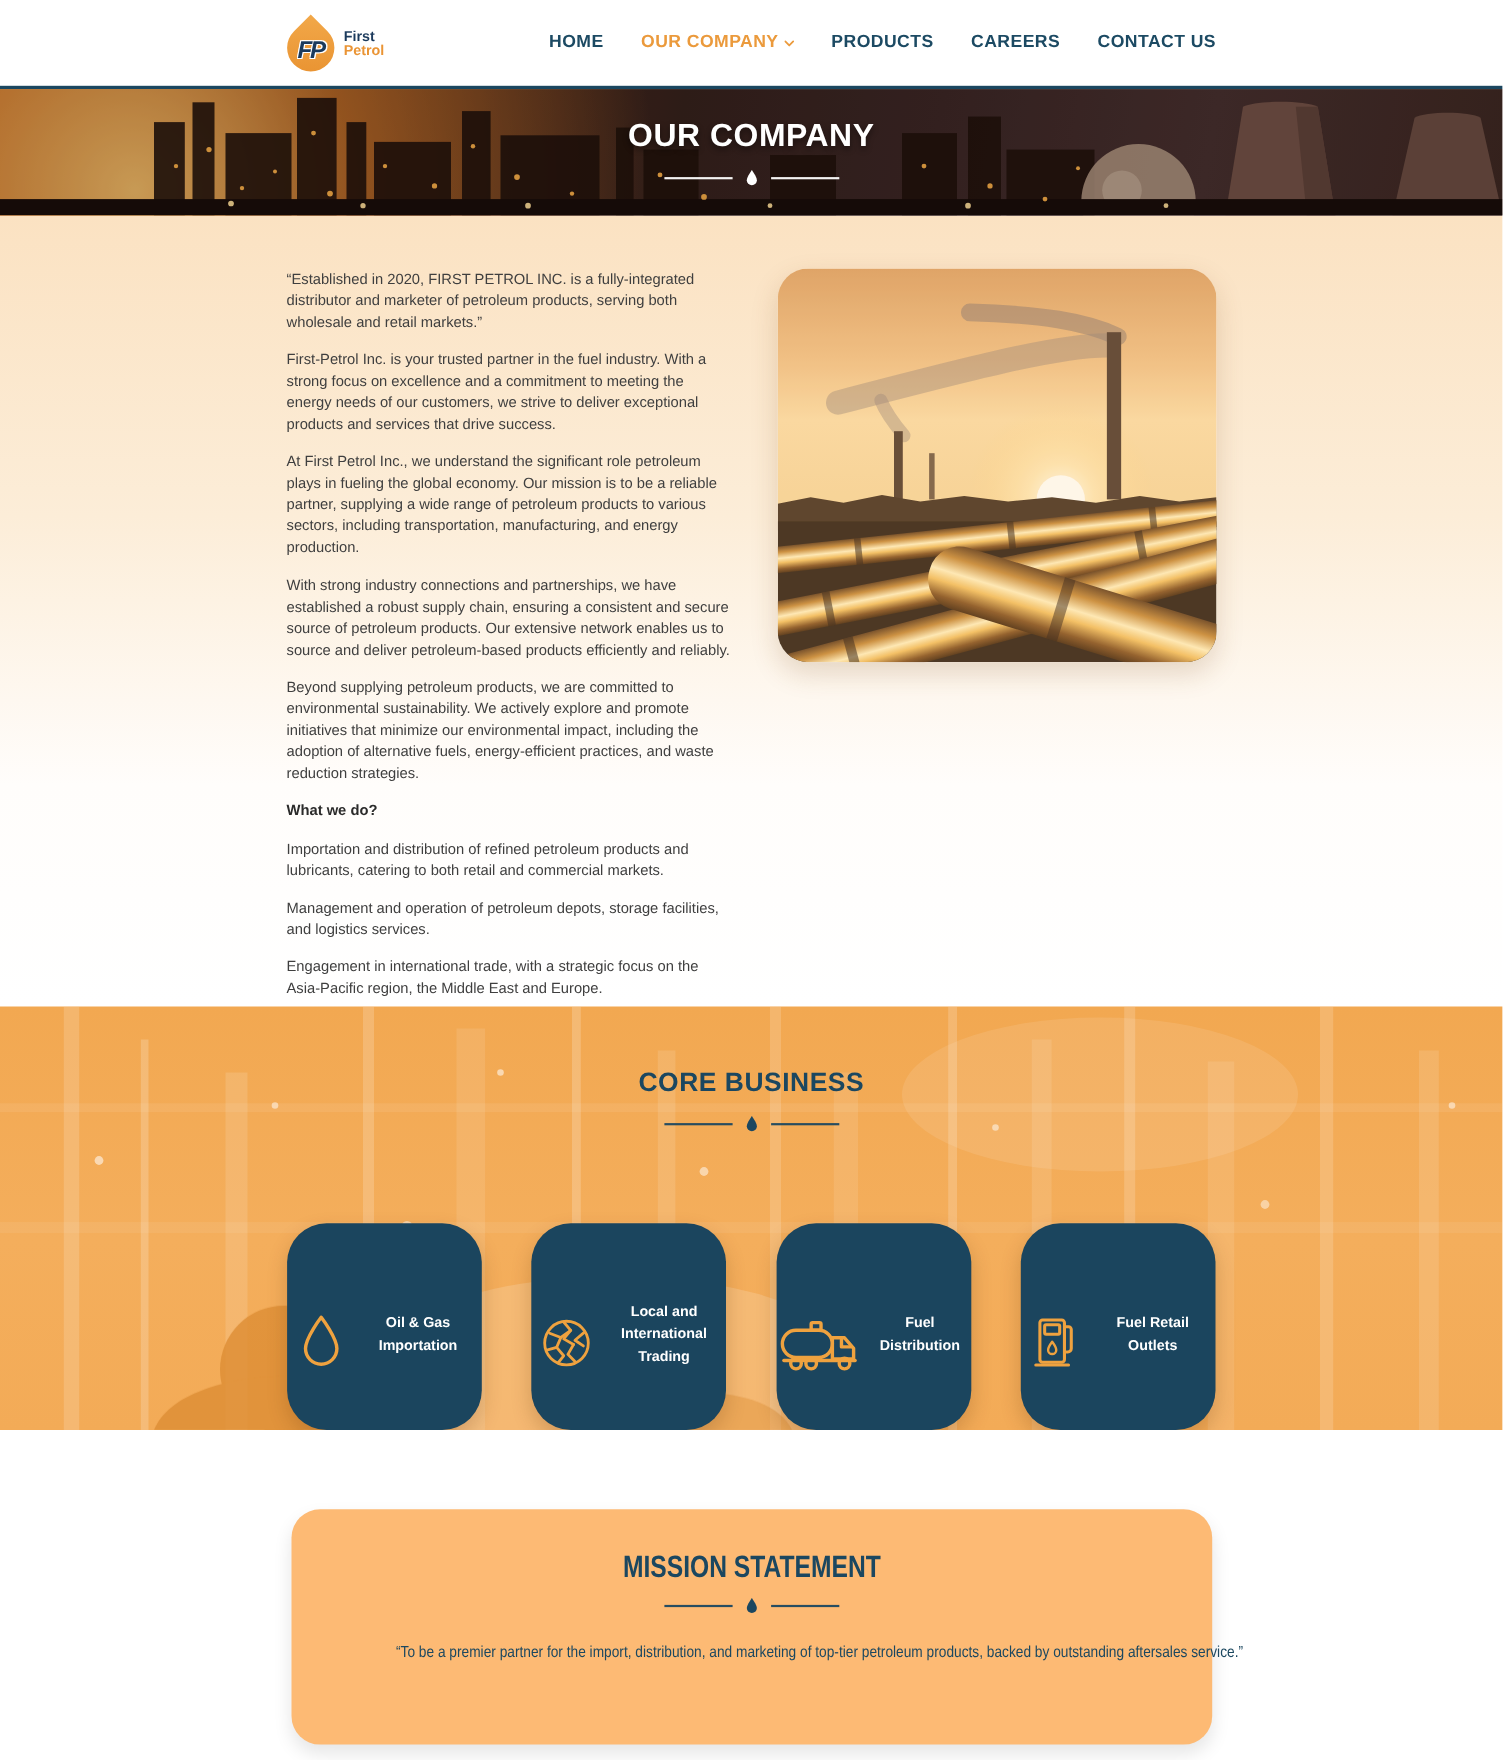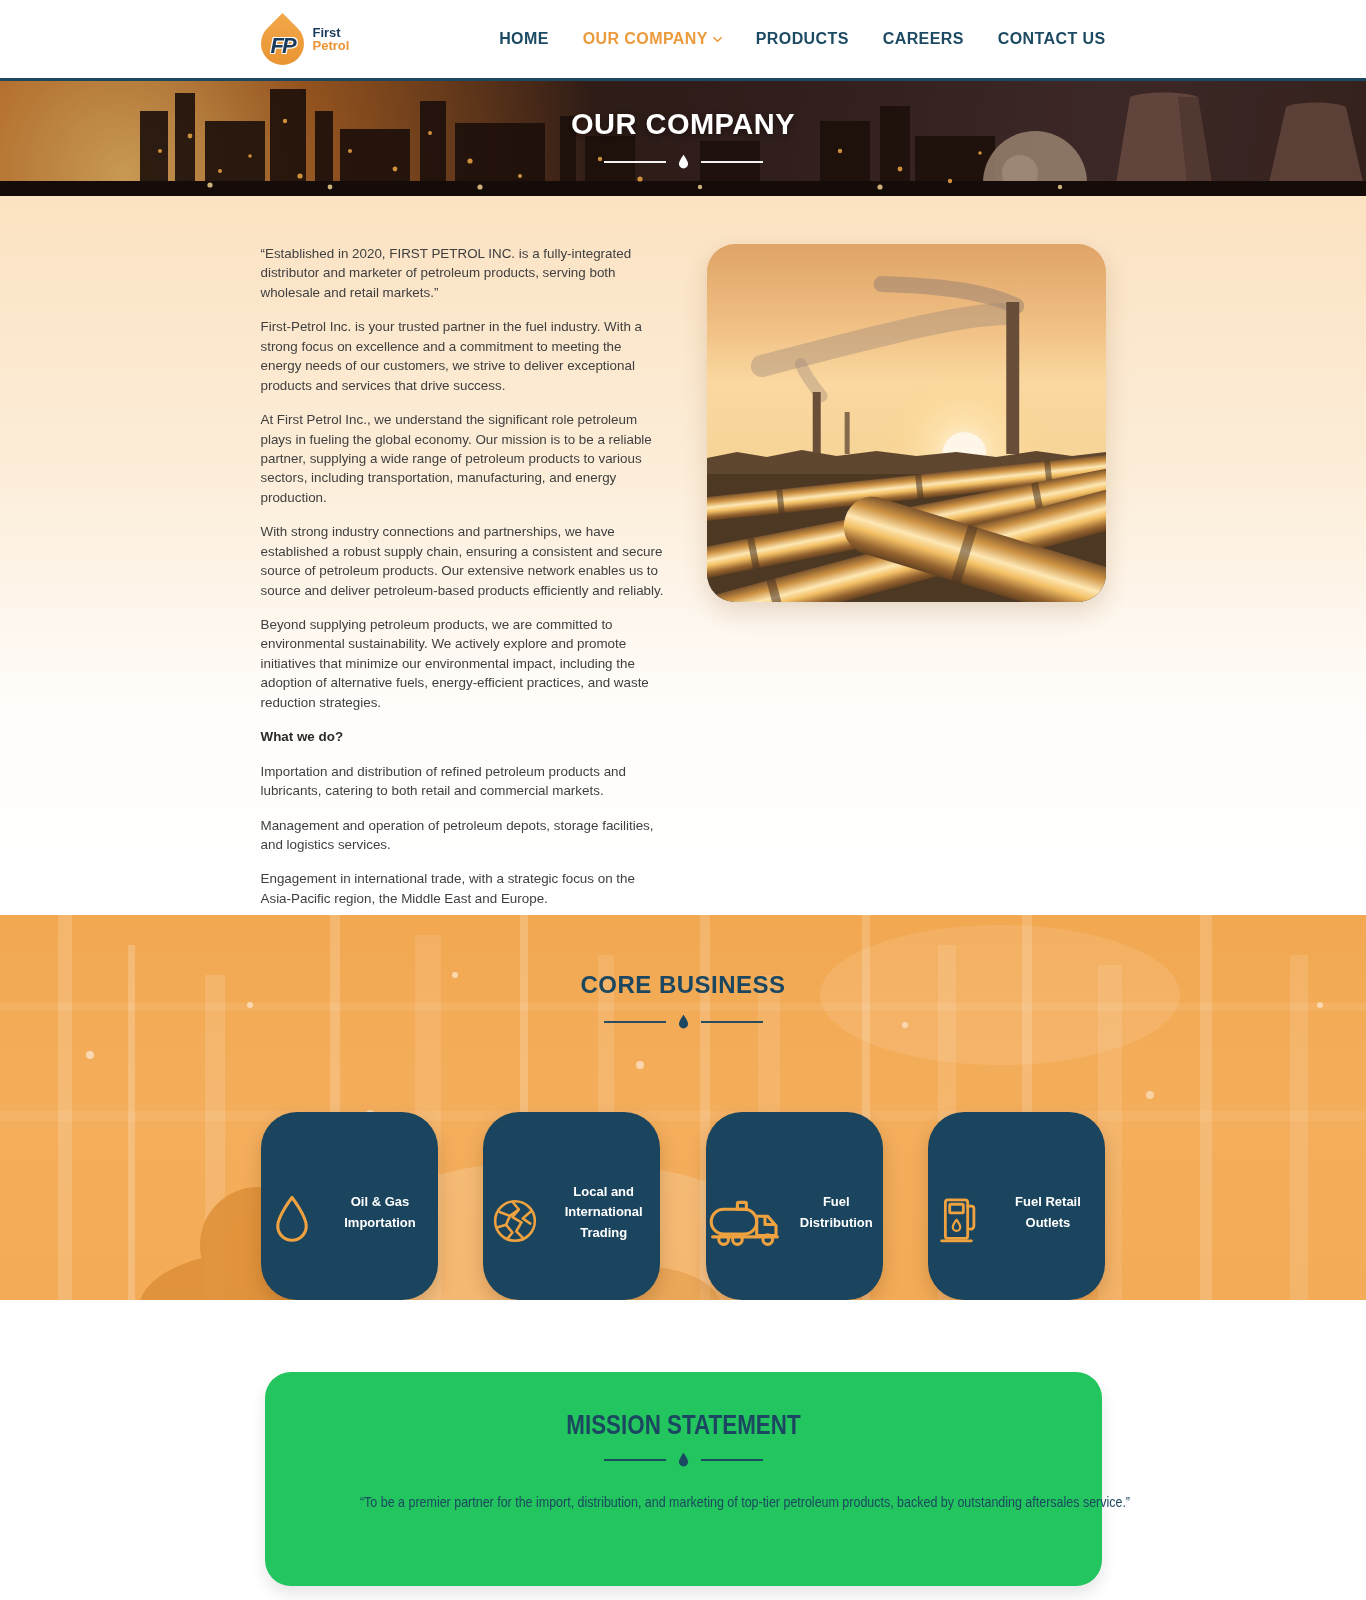--- a/index.html
+++ b/index.html
@@ -108,21 +108,21 @@
   }
   .card .icon-box { margin-top:30px; height:72px; display:flex; align-items:center; justify-content:center; }
   .card .label {
     margin-top:13px; color:#ffffff; font-size:13px; font-weight:600;
     text-align:center; line-height:1.55; padding:0 16px;
   }
 
   
   .mission-wrap { background:#ffffff; padding-top:72px; height:300px; }
   .mission-box {
-    width:837px; height:214px; margin:0 auto; background:#22c55e;
+    width:837px; height:214px; margin:0 auto; background:#fdba74;
     border-radius:26px; box-shadow:0 8px 16px rgba(0,0,0,.10);
     padding-top:37px; text-align:center;
   }
   .mission-title {
     color:#1b4760; font-size:28px; font-weight:700; letter-spacing:0;
     display:inline-block; transform:scaleX(.80);
   }
   .mission-box .divider { justify-content:center; margin-top:11px; }
   .mission-text {
     margin-top:27px; color:#1c4860; font-size:14.5px; font-weight:500;

